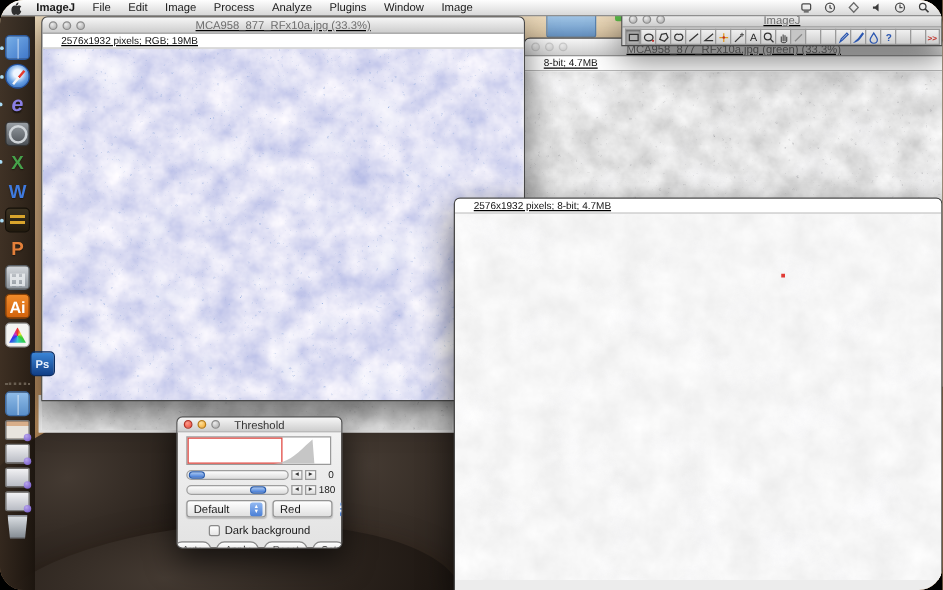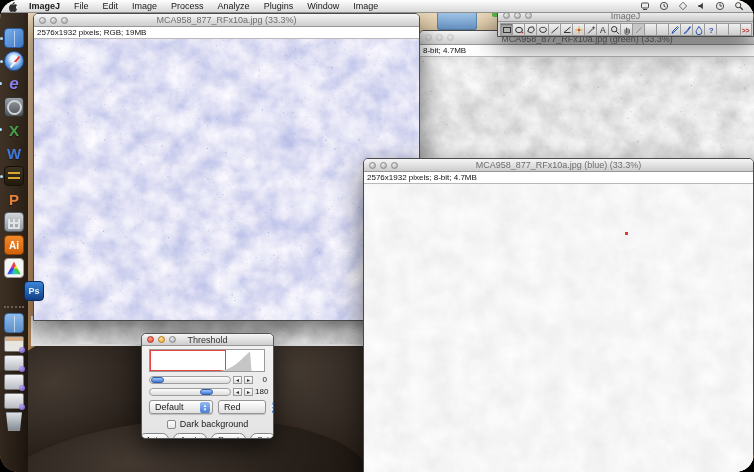--- a/index.html
+++ b/index.html
@@ -54,48 +54,48 @@
   .di-word { color:#3f7ade; font-size:15px; text-shadow:0 1px 1px rgba(0,0,0,.45); }
   .di-tools { background:linear-gradient(180deg,#3c3322 0%,#211a0e 100%); border:1px solid #151009; }
   .di-tools::after { content:''; width:12px; height:12px;
     background:linear-gradient(180deg, transparent 0 18%, #d9a52c 18% 36%, transparent 36% 58%, #d9a52c 58% 78%, transparent 78%); }
   .di-powerpoint { color:#e4803a; font-size:15px; text-shadow:0 1px 1px rgba(0,0,0,.45); }
   .di-calculator { background:linear-gradient(180deg,#d4d8dc,#8e959c); border:1px solid #5a6066; }
   .di-calculator::after { content:''; width:12px; height:10px; margin-top:3px;
     background:repeating-linear-gradient(90deg,#eef1f3 0 2px, transparent 2px 5px),
                repeating-linear-gradient(0deg,#eef1f3 0 2px, transparent 2px 5px); opacity:.8; }
   .di-illustrator { background:linear-gradient(180deg,#f08a2a,#d2620c); border:1px solid #8a4206;
-    color:#fff; font-size:10px; }
+    color:#fff; font-size:13px; }
   .di-colorsync { background:#f4f4f2; border:1px solid #999; }
   .di-colorsync::after { content:''; width:14px; height:13px;
     background:conic-gradient(#e33,#ee3,#3c3,#3cc,#33e,#c3c,#e33);
     clip-path:polygon(50% 2%, 2% 98%, 98% 98%); }
   .di-photoshop { background:linear-gradient(180deg,#3b86d8,#123f86); border:1px solid #0c2c60;
     color:#eaf2fc; font-size:9px;margin-left:40px; }
   .dock-divider { width:20px; height:0; border-top:2px dotted #6a5f52; margin:2px 0; }
   .di-min { height:16px; background:linear-gradient(180deg,#f2f2f4,#b9bcc4); border:1px solid #777; border-radius:2px; }
   .di-min::after { content:''; position:absolute; right:-2px; bottom:-2px; width:6px; height:6px;
     border-radius:50%; background:radial-gradient(circle at 35% 30%, #b9a6ee, #6a4fc2); }
   .di-min.first { background:linear-gradient(180deg,#d8ae8a 0 30%, #e8e4de 30%); }
   .di-trash { background:linear-gradient(180deg, rgba(228,233,238,.95), rgba(150,160,170,.85));
     border:1px solid #8a9099; clip-path:polygon(10% 0,90% 0,80% 100%,20% 100%); border-radius:2px; height:19px; }
 
   
   .window { position:absolute; background:#ececec; border:1px solid #4a4a4a; border-radius:5px 5px 0 0;
-    box-shadow:0 10px 26px rgba(0,0,0,.55); overflow:hidden; }
+    box-shadow:0 10px 26px rgba(0,0,0,.55); overflow:hidden;text-decoration:underline; }
   .titlebar { position:relative; height:13px; background:linear-gradient(180deg,#f6f6f6,#cdcdcd);
     border-bottom:1px solid #979797; display:flex; align-items:center; justify-content:center;
     font-size:9px; color:#6e6e6e; white-space:nowrap; }
   .lights { position:absolute; left:5px; top:3px; display:flex; gap:4px; }
   .light { width:7px; height:7px; border-radius:50%; border:1px solid #8a8a8a;
     background:radial-gradient(circle at 35% 30%, #ececec, #a8a8a8); }
   .light.red    { background:radial-gradient(circle at 35% 30%, #ff9a8a, #ee4b3a); border-color:#b03326; }
   .light.yel    { background:radial-gradient(circle at 35% 30%, #ffe09a, #f2a72c); border-color:#b57a17; }
   .statusbar { height:12px; background:#fff; border-bottom:1px solid #b9b9b9;
-    font-size:8px; line-height:11px; color:#111; padding-left:3px; white-space:nowrap; }
+    font-size:8px; line-height:11px; color:#111; padding-left:15px; white-space:nowrap; }
   .content { position:relative; width:100%; background:#fff; overflow:hidden; }
   .content svg.tex { position:absolute; inset:0; display:block; }
 
   
   .w-green { left:419px; top:30px; width:336px; height:280px; z-index:2; }
   .w-green .titlebar { height:14px; padding-top:3px; }
   .w-green .lights { opacity:.35; }
   .w-green .content { height:253px; }
   .w-redstrip { left:31px; top:316px; width:333px; height:30px; z-index:3; border:2px solid #e9e9e9;
     border-radius:0; box-shadow:none; }
@@ -321,28 +321,20 @@
     <div class="content">
       <svg class="tex" width="100%" height="100%" preserveAspectRatio="none">
         <rect width="100%" height="100%" filter="url(#fRGB)"></rect>
         <rect width="100%" height="100%" filter="url(#fHoles)"></rect>
         <rect width="100%" height="100%" filter="url(#fRGBspeck)"></rect>
       </svg>
     </div>
   </div>
 
   <div class="window w-blue">
-    <div class="titlebar">
-      <span class="lights">
-        <span class="light"></span>
-        <span class="light"></span>
-        <span class="light"></span>
-      </span>
-      <span>MCA958_877_RFx10a.jpg (blue) (33.3%)</span>
-    </div>
     <div class="statusbar">2576x1932 pixels; 8-bit; 4.7MB</div>
     <div class="content">
       <svg class="tex" width="100%" height="100%" preserveAspectRatio="none">
         <rect width="100%" height="100%" filter="url(#fLight)"></rect>
         <rect width="100%" height="100%" filter="url(#fHoles)" opacity="0.6"></rect>
       </svg>
       <div class="marker-dot"></div>
     </div>
   </div>
 

